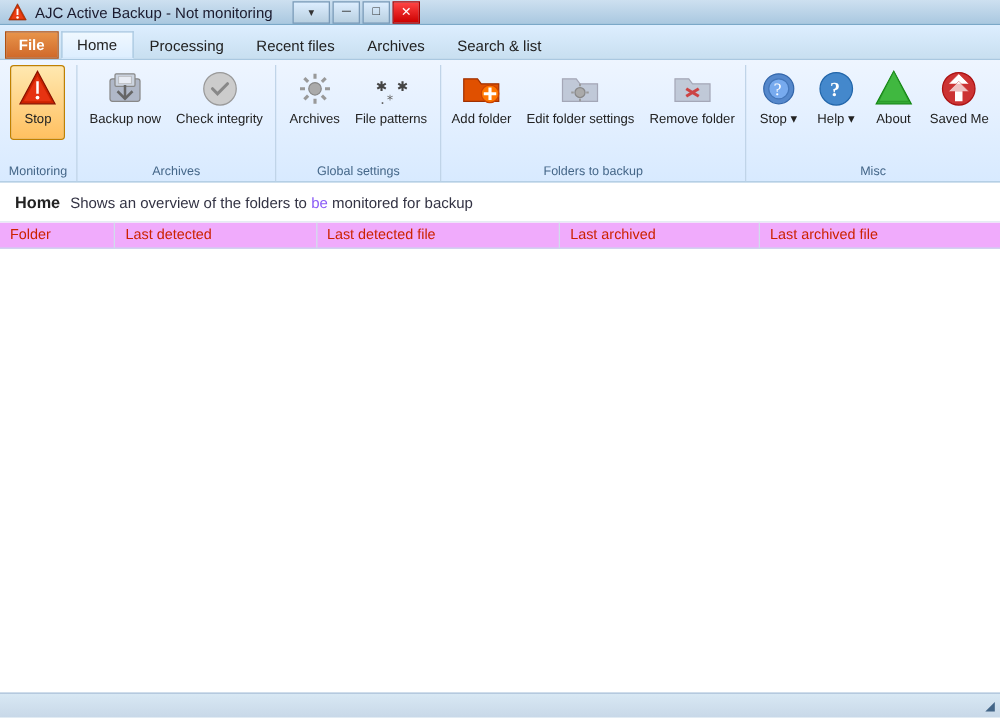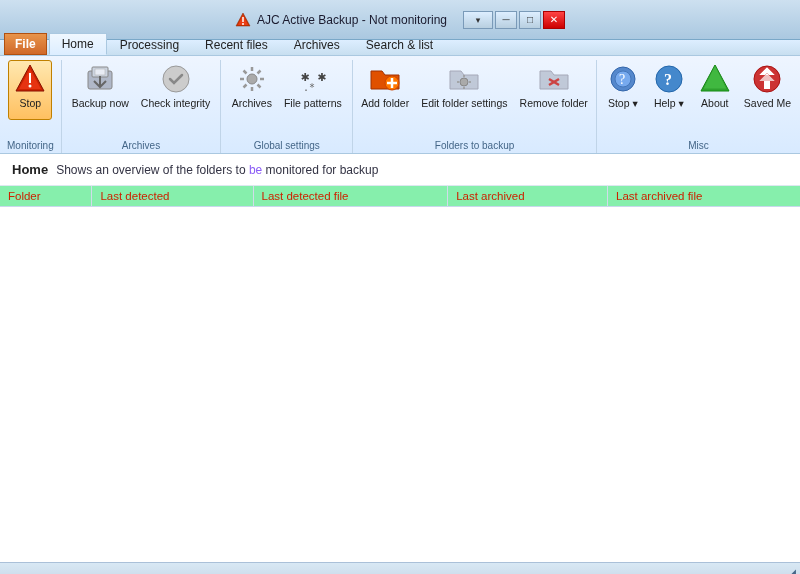--- a/index.html
+++ b/index.html
@@ -8,24 +8,24 @@
       font-size: 12px;
       background: #d4e4f0;
       width: 800px;
       height: 574px;
       overflow: hidden;
     }
 
     
     .title-bar {
       background: linear-gradient(to bottom, #cde0f0, #aac8e0);
-      height: 40px;
-      display: flex;
-      align-items: center;
-      justify-content: center;
+      height: 20px;
+      display: flex;
+      align-items: center;
+      justify-content: flex-start;
       padding: 0 6px;
       border-bottom: 1px solid #7aa8c8;
       gap: 16px;
     }
     .title-bar-left {
       display: flex;
       align-items: center;
       gap: 6px;
     }
     .app-icon {
@@ -58,21 +58,21 @@
       border-color: #a00;
     }
     .title-btn.quick-access {
       width: 30px;
       font-size: 9px;
     }
 
     
     .menu-bar {
       background: linear-gradient(to bottom, #ddeeff, #c8dff0);
-      height: 16px;
+      height: 28px;
       display: flex;
       align-items: flex-end;
       padding: 0 4px;
       border-bottom: 1px solid #aac8e0;
     }
     .menu-file-btn {
       background: linear-gradient(to bottom, #e8944a, #d0692a);
       color: white;
       border: 1px solid #b05010;
       padding: 3px 10px;
@@ -189,21 +189,21 @@
       color: #334;
     }
 
     
     .data-table {
       width: 100%;
       border-collapse: collapse;
       font-size: 12px;
     }
     .data-table th {
-      background: #86efac;
+      background: #f0abfc;
       border-bottom: 1px solid #c8d8ec;
       border-right: 1px solid #d0dcea;
       padding: 4px 8px;
       text-align: left;
       font-weight: normal;
       color: #cc2200;
       font-size: 11.5px;
     }
     .data-table th:last-child {
       border-right: none;

